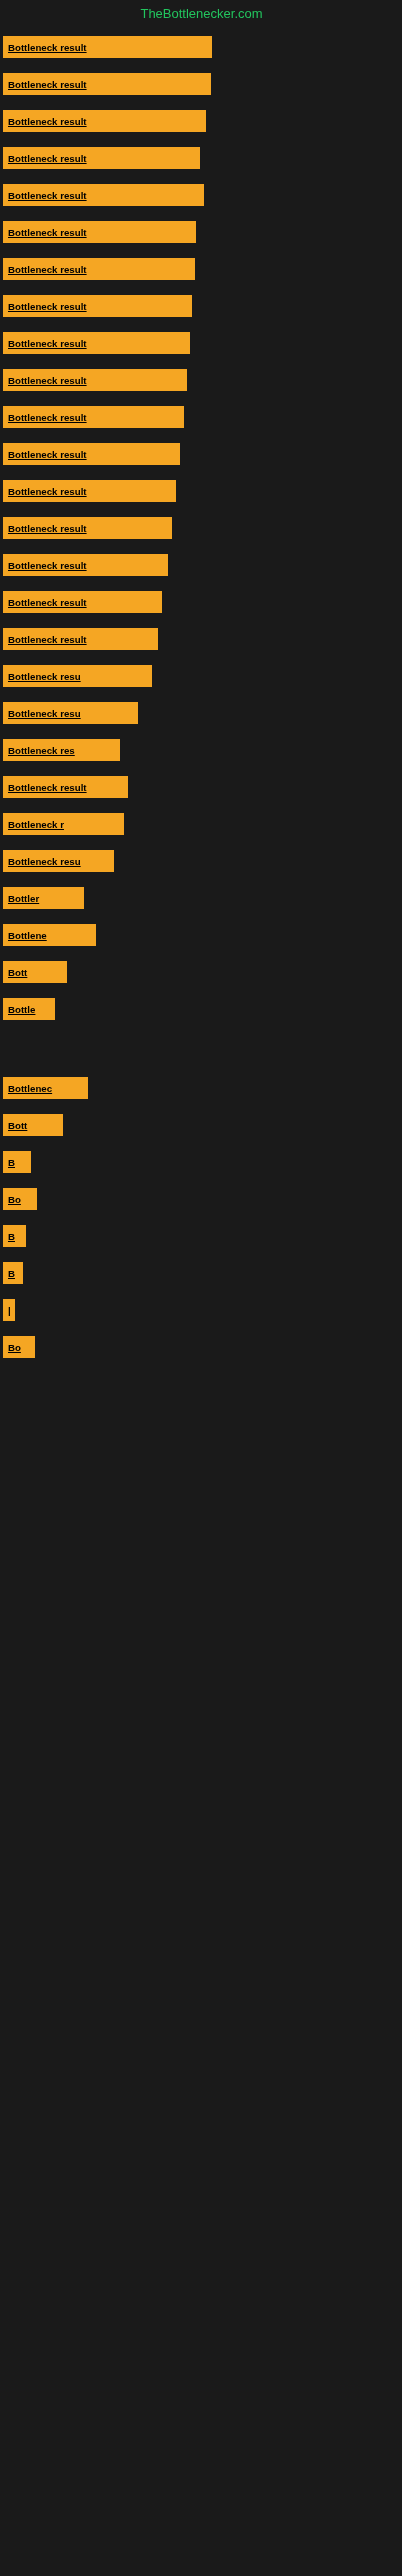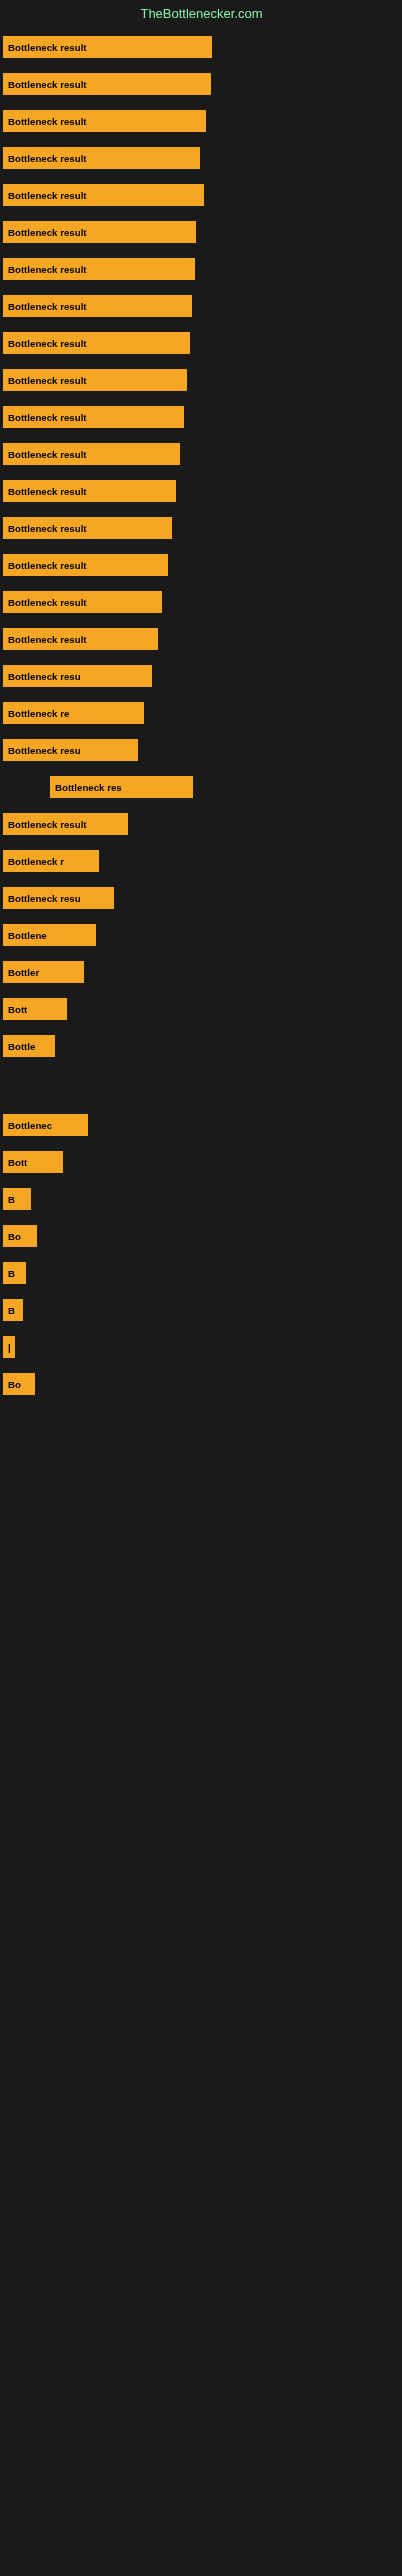--- a/index.html
+++ b/index.html
@@ -11,21 +11,21 @@
     body {
       background-color: #1a1a1a;
       width: 403px;
       min-height: 2576px;
       font-family: Arial, sans-serif;
       position: relative;
     }
 
     .site-title {
       text-align: center;
-      color: #86efac;
+      color: #22c55e;
       font-size: 13px;
       padding: 6.4px 0;
       background-color: #1a1a1a;
     }
 
     .bars-container {
       display: flex;
       flex-direction: column;
       padding: 8px 0;
       gap: 0;
@@ -45,20 +45,21 @@
       align-items: center;
       padding-left: 4.8px;
       overflow: hidden;
       white-space: nowrap;
     }
 
     .bar-label {
       color: #000000;
       font-size: 9.7px;
       font-weight: bold;
+      text-decoration: underline;
     }
   </style>
 </head>
 <body>
 
 <div>
   <div class="site-title">TheBottlenecker.com</div>
 </div>
 
 <div class="bars-container">
@@ -146,60 +147,55 @@
       <div class="bar" style="width: 155px;">
         <span class="bar-label">Bottleneck result</span>
       </div>
     </div>
     <div class="bar-row">
       <div class="bar" style="width: 149px;">
         <span class="bar-label">Bottleneck resu</span>
       </div>
     </div>
     <div class="bar-row">
-      <div class="bar" style="width: 141px;">
-        <span class="bar-label">Bottleneck re</span>
-      </div>
-    </div>
-    <div class="bar-row">
       <div class="bar" style="width: 135px;">
         <span class="bar-label">Bottleneck resu</span>
       </div>
     </div>
     <div class="bar-row">
-      <div class="bar" style="width: 143px; margin-left: 47px;">
+      <div class="bar" style="width: 117px;">
         <span class="bar-label">Bottleneck res</span>
       </div>
     </div>
     <div class="bar-row">
       <div class="bar" style="width: 125px;">
         <span class="bar-label">Bottleneck result</span>
       </div>
     </div>
     <div class="bar-row">
-      <div class="bar" style="width: 96px;">
+      <div class="bar" style="width: 121px;">
         <span class="bar-label">Bottleneck r</span>
       </div>
     </div>
     <div class="bar-row">
       <div class="bar" style="width: 111px;">
         <span class="bar-label">Bottleneck resu</span>
       </div>
     </div>
     <div class="bar-row">
+      <div class="bar" style="width: 81px;">
+        <span class="bar-label">Bottler</span>
+      </div>
+    </div>
+    <div class="bar-row">
       <div class="bar" style="width: 93px;">
         <span class="bar-label">Bottlene</span>
       </div>
     </div>
     <div class="bar-row">
-      <div class="bar" style="width: 81px;">
-        <span class="bar-label">Bottler</span>
-      </div>
-    </div>
-    <div class="bar-row">
       <div class="bar" style="width: 64px;">
         <span class="bar-label">Bott</span>
       </div>
     </div>
     <div class="bar-row">
       <div class="bar" style="width: 52px;">
         <span class="bar-label">Bottle</span>
       </div>
     </div>
     <div class="bar-row">

